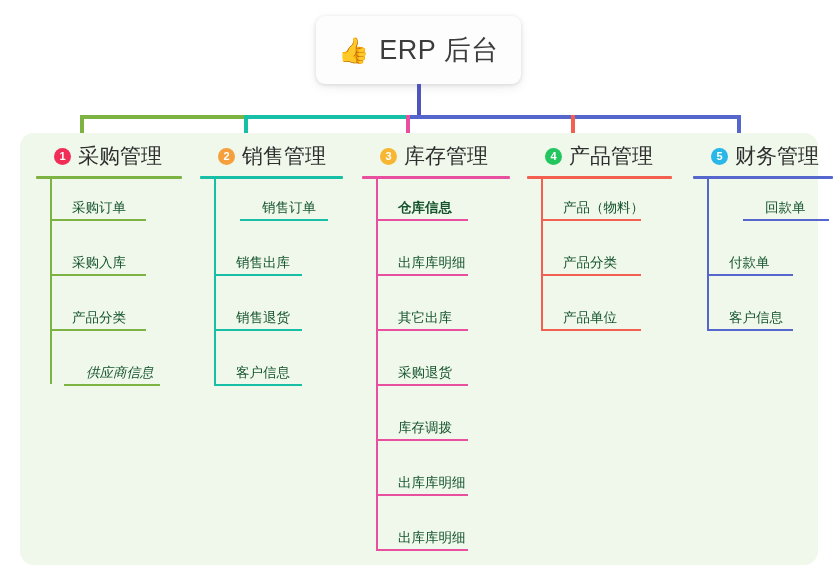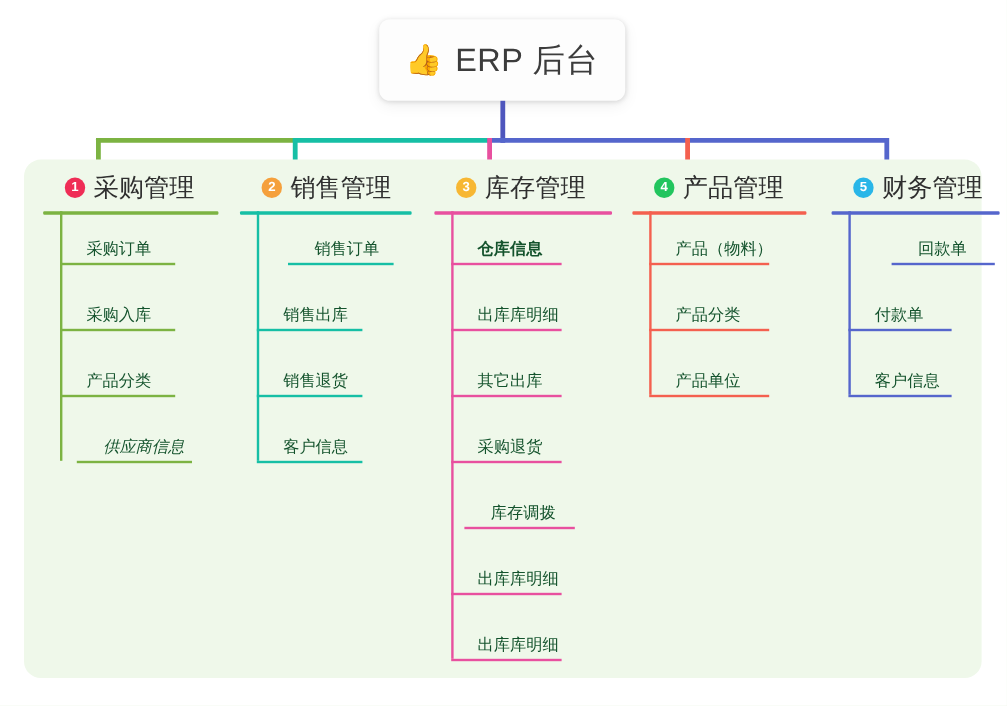--- a/index.html
+++ b/index.html
@@ -163,21 +163,21 @@
         <div class="leaf-rule" style="width: 92px; background: rgb(232, 80, 159);"></div>
       </div>
       <div class="leaf" style="left: 376px; top: 293px; width: 92px;">
         <span class="leaf-label">其它出库</span>
         <div class="leaf-rule" style="width: 92px; background: rgb(232, 80, 159);"></div>
       </div>
       <div class="leaf" style="left: 376px; top: 348px; width: 92px;">
         <span class="leaf-label">采购退货</span>
         <div class="leaf-rule" style="width: 92px; background: rgb(232, 80, 159);"></div>
       </div>
-      <div class="leaf" style="left: 376px; top: 403px; width: 92px; margin-left: 11px;">
+      <div class="leaf" style="left: 376px; top: 403px; width: 92px;">
         <span class="leaf-label">库存调拨</span>
         <div class="leaf-rule" style="width: 92px; background: rgb(232, 80, 159);"></div>
       </div>
       <div class="leaf" style="left: 376px; top: 458px; width: 92px;">
         <span class="leaf-label">出库库明细</span>
         <div class="leaf-rule" style="width: 92px; background: rgb(232, 80, 159);"></div>
       </div>
       <div class="leaf" style="left: 376px; top: 513px; width: 92px;">
         <span class="leaf-label">出库库明细</span>
         <div class="leaf-rule" style="width: 92px; background: rgb(232, 80, 159);"></div>

